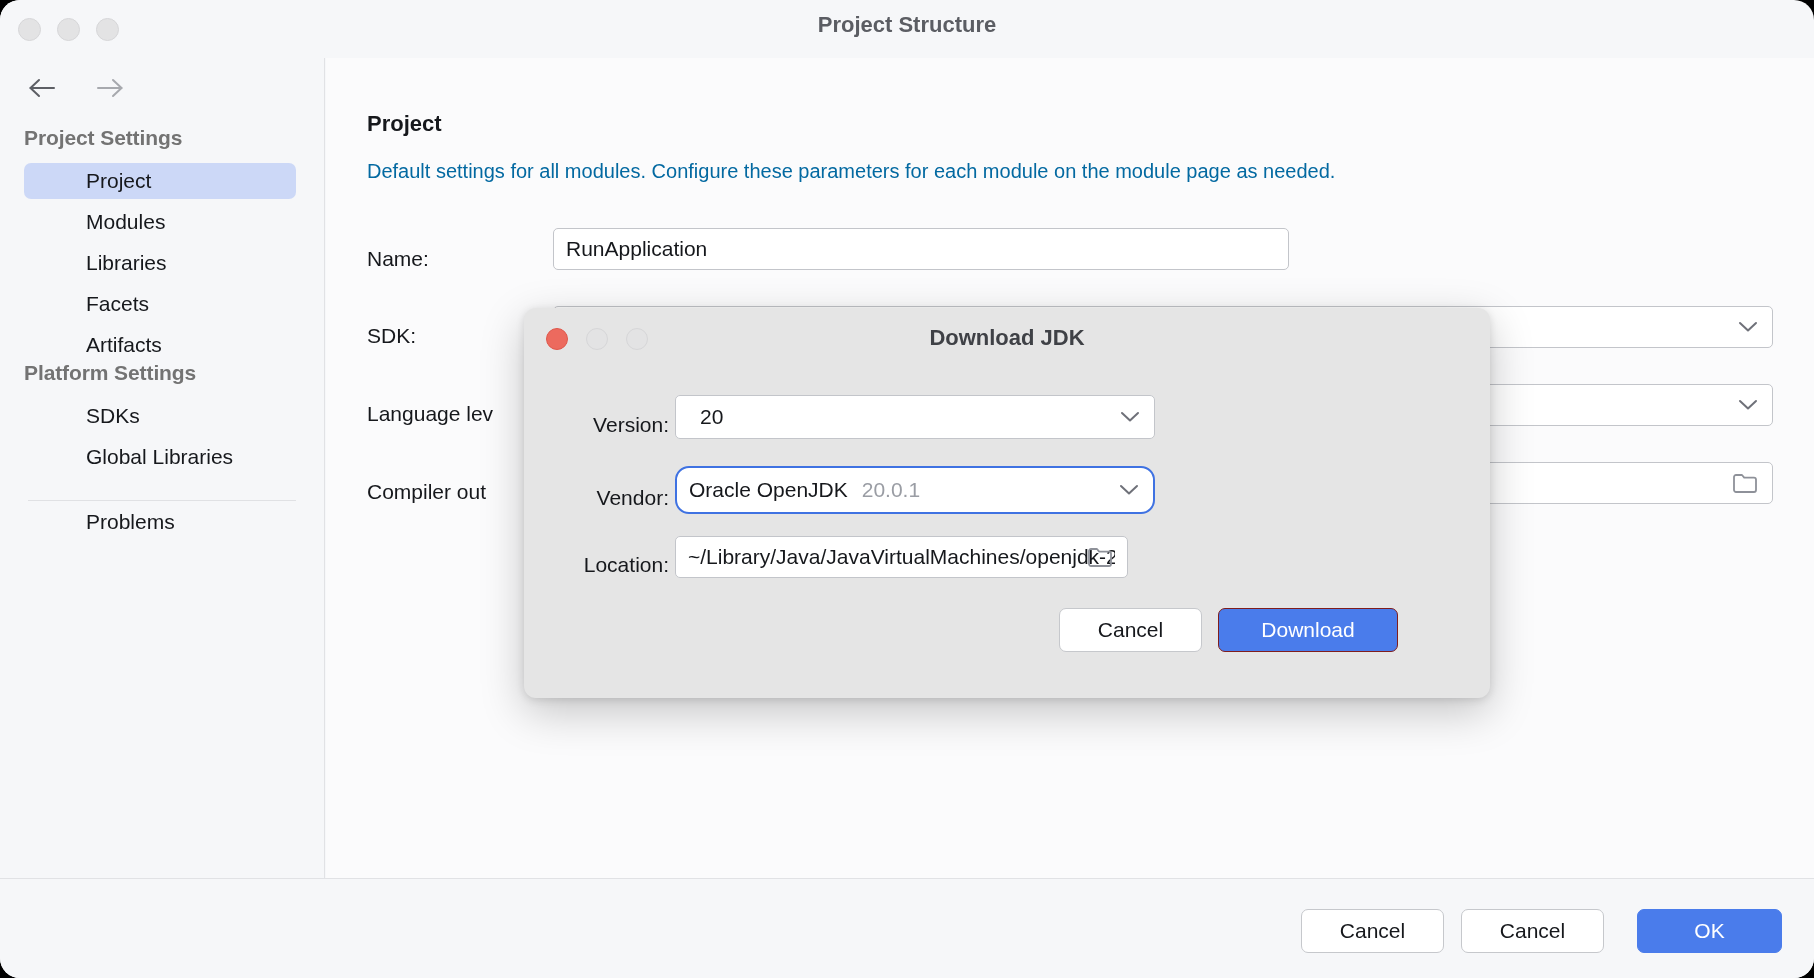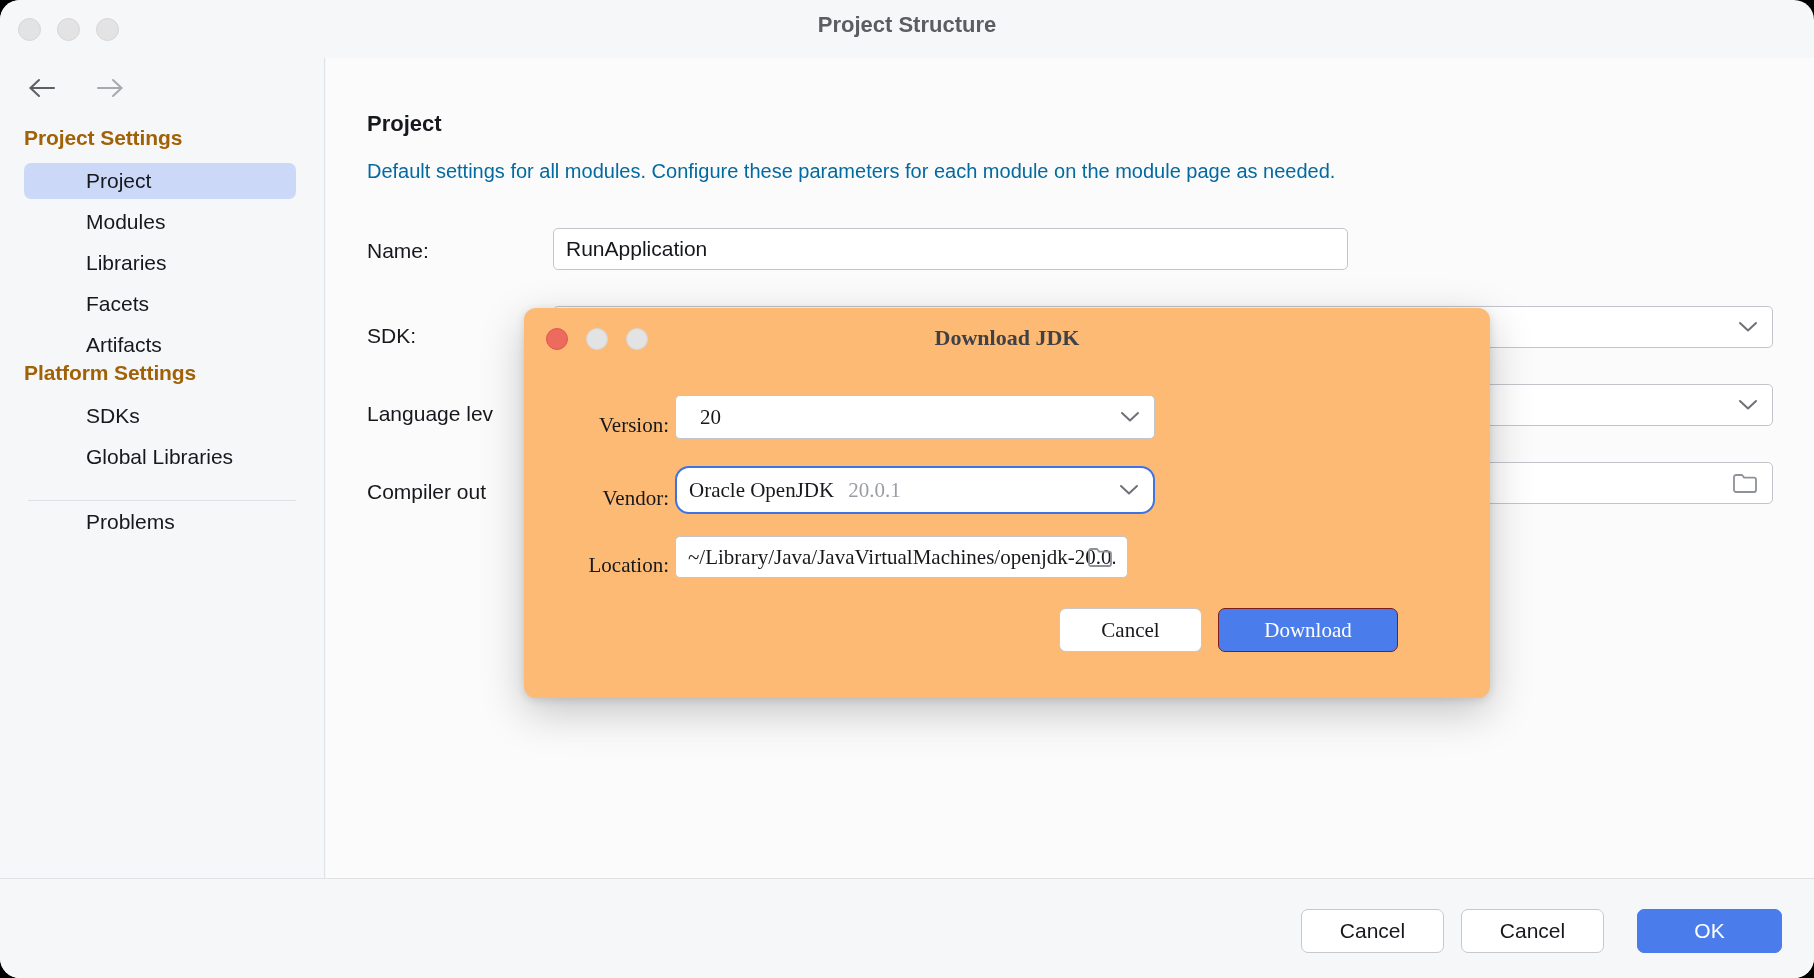--- a/index.html
+++ b/index.html
@@ -74,21 +74,21 @@
   }
   .arrow-btn {
     width: 36px; height: 32px;
     display: flex; align-items: center; justify-content: center;
   }
   .sidebar-group {
     position: absolute;
     left: 24px;
     font-size: 21px;
     font-weight: bold;
-    color: #a16207;
+    color: #737373;
     letter-spacing: -0.1px;
   }
   .sb-group-1 { top: 68px; }
   .sb-group-2 { top: 303px; }
 
   .sidebar-item {
     position: absolute;
     left: 24px;
     width: 272px;
     height: 36px;
@@ -165,40 +165,40 @@
     color: #0369a1;
   }
 
   .field-label {
     position: absolute;
     left: 41px;
     font-size: 21px;
     color: #16181c;
     white-space: nowrap;
   }
-  .fl-name { top: 181px; }
+  .fl-name { top: 189px; }
   .fl-sdk  { top: 266px; }
   .fl-lang { top: 344px; }
   .fl-comp { top: 422px; }
 
   .text-input {
     position: absolute;
     background: #ffffff;
     border: 1px solid #c3c5ca;
     border-radius: 5px;
     box-sizing: border-box;
     display: flex;
     align-items: center;
     padding: 0 12px;
     font-size: 21px;
     color: #16181c;
   }
   .in-name {
     left: 227px; top: 170px;
-    width: 795px; height: 42px;
+    width: 736px; height: 42px;
   }
   .combo {
     position: absolute;
     background: #ffffff;
     border: 1px solid #c3c5ca;
     border-radius: 5px;
     box-sizing: border-box;
     display: flex;
     align-items: center;
     padding: 0 12px;
@@ -271,25 +271,24 @@
   .bb-cancel { left: 1301px; top: 909px; width: 143px; }
   .bb-apply  { left: 1461px; top: 909px; width: 143px; }
   .bb-ok     { left: 1637px; top: 909px; width: 145px; }
 
   
   .dialog {
     position: absolute;
     left: 524px; top: 308px;
     width: 966px;
     height: 390px;
-    background: #fdba74;
+    background: #e5e5e5;
     border-radius: 12px;
     box-shadow: 0 14px 44px rgba(0,0,0,0.22), 0 2px 8px rgba(0,0,0,0.12);
     overflow: hidden;
-    font-family: Liberation Serif, serif;
   }
   .dlg-titlebar {
     position: absolute;
     left: 0; top: 0;
     width: 966px;
     height: 62px;
   }
   .dlg-traffic {
     position: absolute;
     top: 20px;

